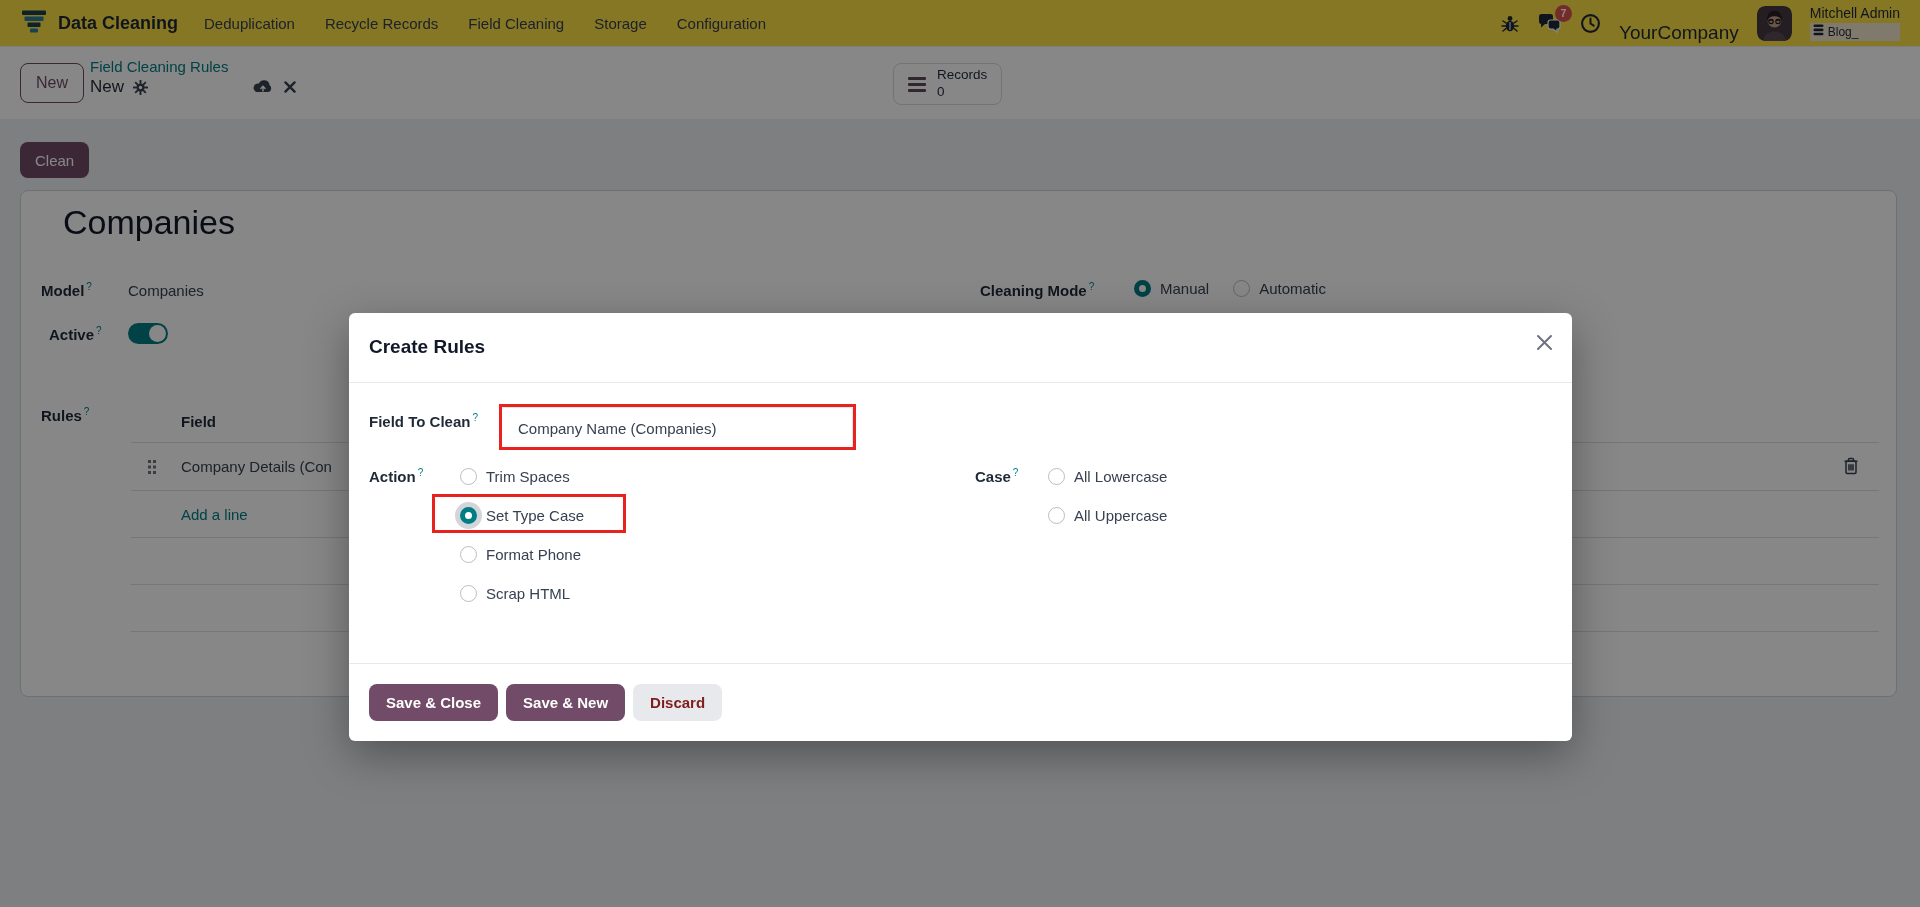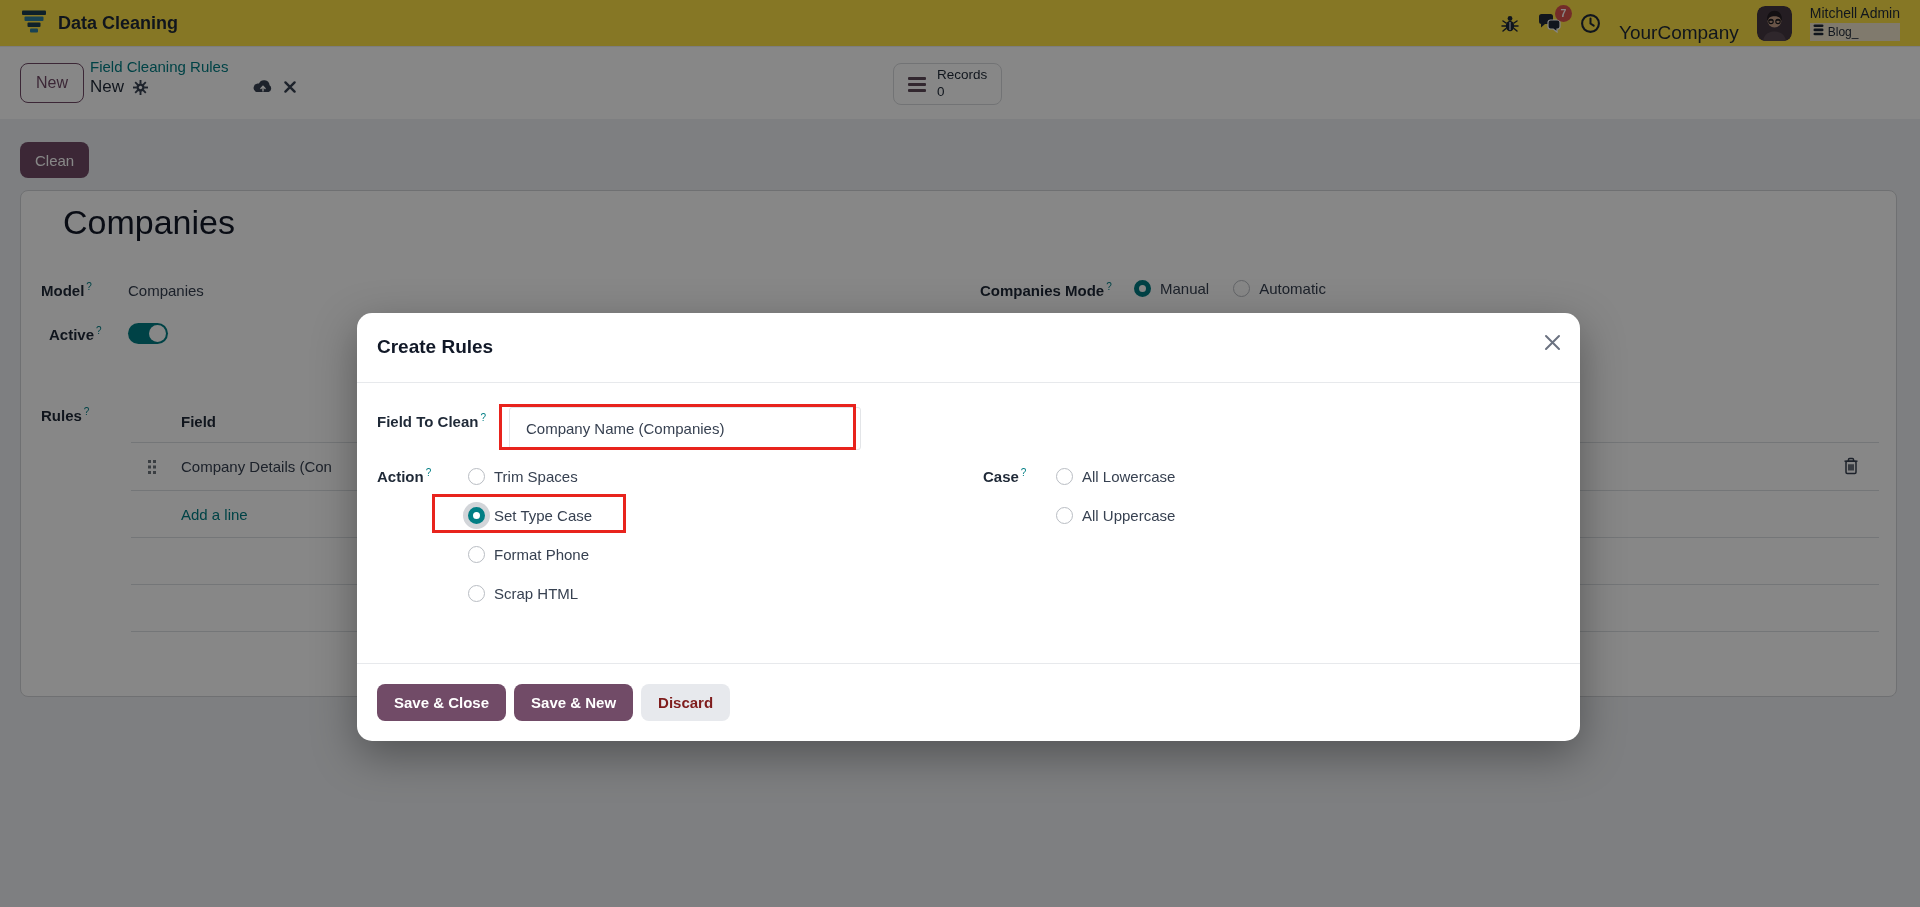--- a/index.html
+++ b/index.html
@@ -78,21 +78,21 @@
   .drag { position:absolute; left:16px; top:16px; cursor:grab; }
   .trash-btn { position:absolute; left:1712px; top:14px; background:none; border:none; cursor:pointer; }
   .t-addline { height:47px; display:flex; align-items:center; padding-left:50px;
                border-bottom:1px solid #dcdfe3; color:var(--link,#017e84); font-size:15px; cursor:pointer; }
   .t-empty { height:47px; border-bottom:1px solid #dcdfe3; }
   .t-empty.last { border-bottom:none; }
 
   
   .overlay { position:absolute; inset:0; background:rgba(0,0,0,0.47); z-index:10; }
   .modal { position:absolute; left:349px; top:313px; width:1223px; height:428px; background:#fff;
-           border-radius:15px; box-shadow:0 14px 44px rgba(0,0,0,0.35); z-index:20;margin-left:8px; }
+           border-radius:6px; box-shadow:0 14px 44px rgba(0,0,0,0.35); z-index:20; }
   .modal-header { position:relative; height:70px; border-bottom:1px solid #e7e9ec; }
   .modal-title { position:absolute; left:20px; top:23px; font-size:19px; font-weight:700; color:#111827; }
   .modal-close { position:absolute; right:18px; top:20px; background:none; border:none; cursor:pointer; }
   .m-label { position:absolute; font-size:15px; font-weight:700; color:#1f2937; }
   .lbl-ftc { left:20px; top:99px; }
   .ftc-input { position:absolute; left:152px; top:94px; width:352px; height:43px;
                border:1px solid #e3e5e8; border-radius:3px; padding:0 16px; font-size:15px;
                color:#374151; font-family:inherit; background:#fff; }
   .lbl-action { left:20px; top:154px; }
   .lbl-case { left:626px; top:154px; }
@@ -121,20 +121,27 @@
     <div class="brand">
       <span>
         <svg width="28" height="28" viewBox="0 0 28 28">
           <rect x="2" y="3.5" width="24" height="4.5" rx="1" fill="#1b3d4f"></rect>
           <rect x="4.5" y="9.5" width="19" height="4.5" rx="1" fill="#2e7d9e"></rect>
           <rect x="7.5" y="15.5" width="13" height="4.5" rx="1" fill="#1b3d4f"></rect>
           <rect x="10" y="21.5" width="8" height="4" rx="1" fill="#2e7d9e"></rect>
         </svg>
       </span>
       <span class="brand-name">Data Cleaning</span>
+    </div>
+    <div class="nav-menu">
+      <span class="menu-item">Deduplication</span>
+      <span class="menu-item">Recycle Records</span>
+      <span class="menu-item">Field Cleaning</span>
+      <span class="menu-item">Storage</span>
+      <span class="menu-item">Configuration</span>
     </div>
     <div class="systray">
       <button class="icon-btn">
         <svg width="18" height="19" viewBox="0 0 18 19">
           <g stroke="#1f2937" stroke-width="1.5" stroke-linecap="round">
             <path d="M2 7l3 2M2 17l3-2.5M1 12h4"></path>
             <path d="M16 7l-3 2M16 17l-3-2.5M17 12h-4"></path>
           </g>
           <circle cx="9" cy="4.5" r="2.4" fill="#1f2937"></circle>
           <ellipse cx="9" cy="12" rx="4.2" ry="5.3" fill="#1f2937"></ellipse>
@@ -239,21 +246,21 @@
 
   <div class="sheet">
     <div class="sheet-title">Companies</div>
 
     <div class="fld-label model-label">
       <span>Model</span><sup class="help">?</sup>
     </div>
     <div class="model-value">Companies</div>
 
     <div class="fld-label cm-label">
-      <span>Companies Mode</span><sup class="help">?</sup>
+      <span>Cleaning Mode</span><sup class="help">?</sup>
     </div>
     <div class="cm-opts">
       <span class="radio-row">
         <span class="radio checked"></span>
         <span>Manual</span>
       </span>
       <span class="radio-row">
         <span class="radio"></span>
         <span>Automatic</span>
       </span>

